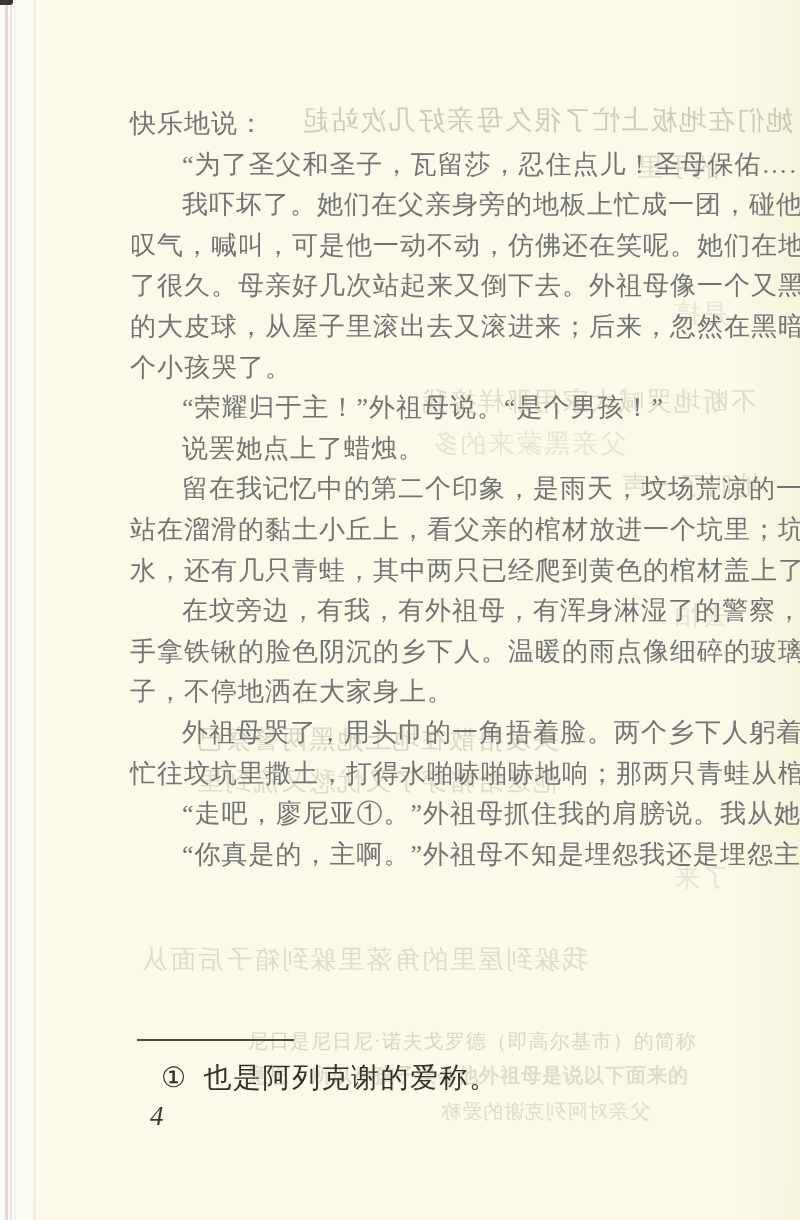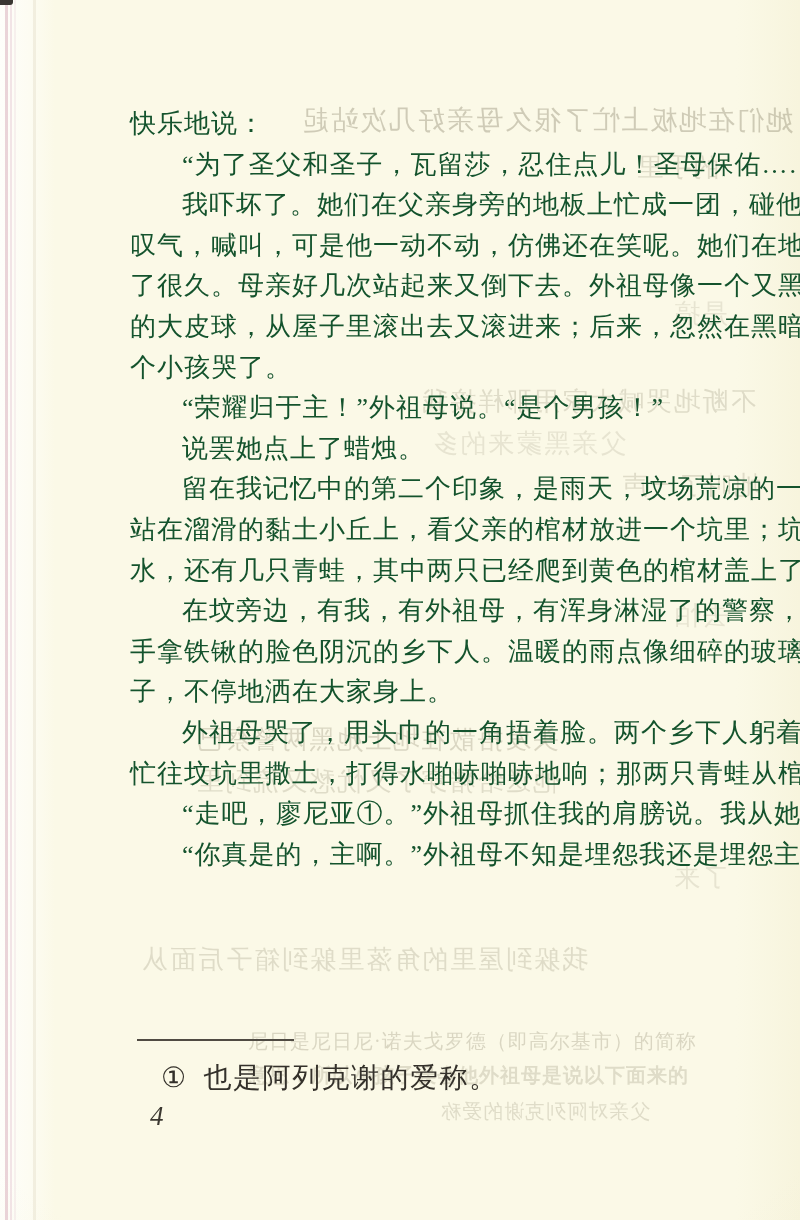--- a/index.html
+++ b/index.html
@@ -26,21 +26,21 @@
   .el2 { left:10px; width:2px; background:rgba(228,198,208,.45); }
   .el3 { left:14px; width:2px; background:rgba(236,216,222,.35); }
   .el4 { left:33px; width:3px; background:rgba(234,228,210,.55); }
   .corner-mark {
     position:absolute; left:0; top:0; width:13px; height:5px;
     background:#3a3632; border-bottom-right-radius:3px;
   }
   
   .textcol {
     position:absolute; left:130px; top:104px; width:540px;
-    color:#14532d; font-size:26px; letter-spacing:1px;
+    color:#737373; font-size:26px; letter-spacing:1px;
   }
   .ln { height:40.6px; line-height:40.6px; white-space:nowrap; }
   .ind { text-indent:52px; }
   
   .footnote-rule {
     position:absolute; left:137px; top:1039px; width:157px; height:2px;
     background:#504b43;
   }
   .footnote {
     position:absolute; left:161px; top:1059px;

